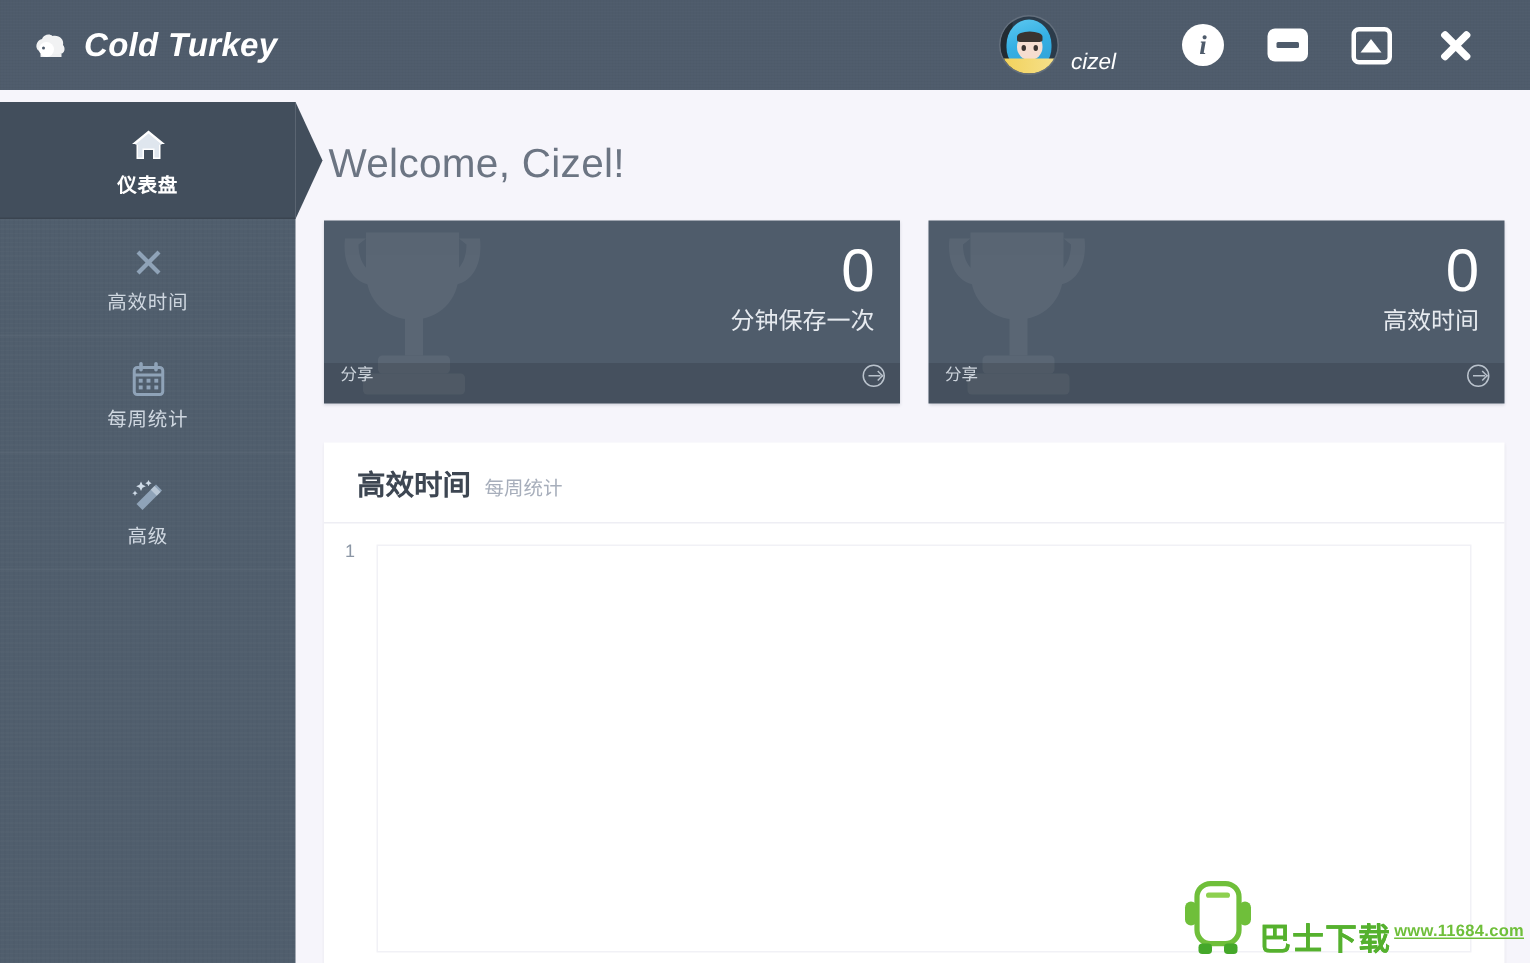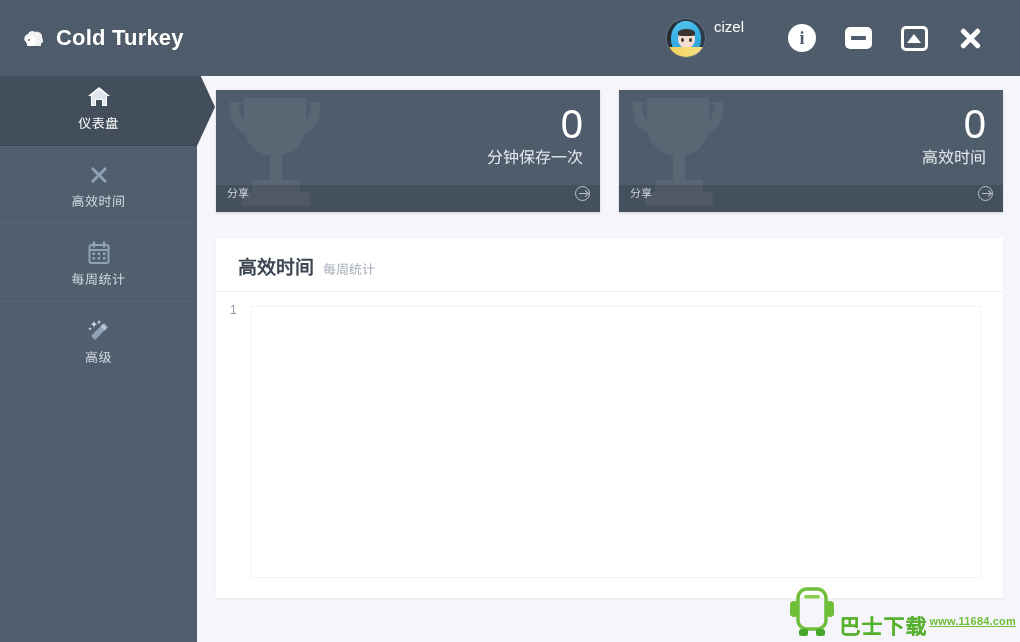--- a/index.html
+++ b/index.html
@@ -9,27 +9,28 @@
     overflow: hidden;
     font-family: "Liberation Sans", "DejaVu Sans", sans-serif;
     background: #f6f5fb;
   }
 
   #app { position: relative; width: 1020px; height: 642px; }
 
   
   .topbar {
     position: absolute; top: 0; left: 0;
-    width: 1020px; height: 76px;
+    width: 1020px; height: 60px;
     background: #4e5b6b;
     background-image:
       repeating-linear-gradient(0deg, rgba(255,255,255,.012) 0 1px, transparent 1px 2px),
       repeating-linear-gradient(90deg, rgba(0,0,0,.015) 0 1px, transparent 1px 2px);
     display: flex; align-items: center;
     z-index: 30;
+    font-style: italic;
   }
   .brand {
     display: flex; align-items: center; gap: 10px;
     margin-left: 22px;
   }
   .brand-logo {
     width: 24px; height: 19px;
     position: relative; flex: none;
   }
   .brand-name {
@@ -40,21 +41,21 @@
     line-height: 1;
   }
 
   .topbar-right {
     margin-left: auto;
     display: flex; align-items: center;
     padding-right: 22px;
     gap: 0;
   }
   .user-chip {
-    display: flex; align-items: flex-start; gap: 9px;
+    display: flex; align-items: flex-end; gap: 9px;
     margin-right: 30px;
   }
   .avatar {
     width: 38px; height: 38px; border-radius: 50%;
     overflow: hidden; position: relative; flex: none;
     background: #2b3b4a;
     box-shadow: 0 0 0 1px rgba(255,255,255,.12);
   }
   .avatar .av-hood {
     position: absolute; left: 4px; top: 2px;
@@ -158,20 +159,21 @@
     height: 78px;
     display: flex; flex-direction: column;
     align-items: center; justify-content: center;
     gap: 8px;
     border-bottom: 1px solid rgba(255,255,255,.045);
     cursor: pointer;
   }
   .nav-item.active {
     background: #424e5c;
     border-bottom-color: rgba(0,0,0,.12);
+    font-weight: bold;
   }
   .nav-item.active::after {
     content: "";
     position: absolute; right: -18px; top: 0;
     width: 0; height: 0;
     border-top: 39px solid transparent;
     border-bottom: 39px solid transparent;
     border-left: 18px solid #424e5c;
   }
   .nav-label {
@@ -418,20 +420,21 @@
         </svg>
       </span>
       <span class="nav-label">高级</span>
     </div>
 
 
   </nav>
 
   <main class="main">
 
+    <h1 class="welcome">Welcome, Cizel!</h1>
 
     <div class="cards">
 
       <div class="card">
         <span class="card-trophy">
           <svg width="110" height="118" viewBox="0 0 110 118">
             <path d="M20 4 h62 v26 c0 20 -14 32 -31 32 s-31 -12 -31 -32 z" fill="#ffffff"></path>
             <path d="M20 8 h-14 c-2 18 6 30 18 31 v-9 c-6 -2 -9 -10 -9 -18 z" fill="#ffffff"></path>
             <path d="M82 8 h14 c2 18 -6 30 -18 31 v-9 c6 -2 9 -10 9 -18 z" fill="#ffffff"></path>
             <rect x="46" y="60" width="12" height="26" fill="#ffffff"></rect>

